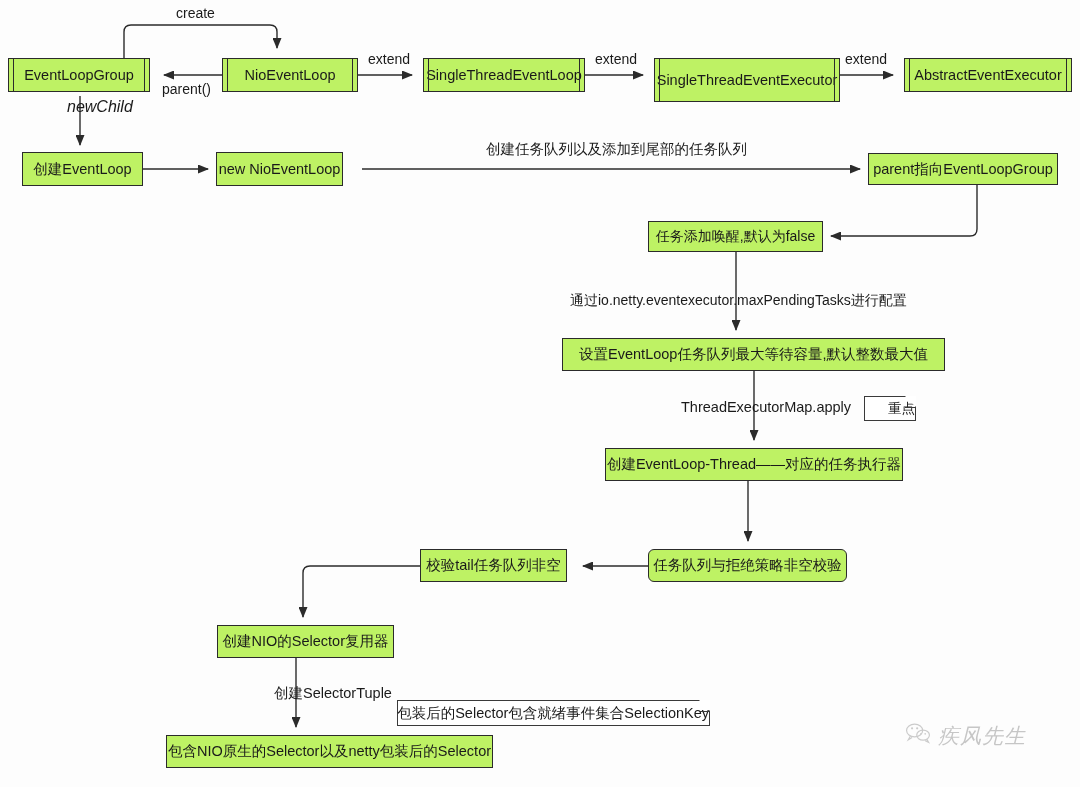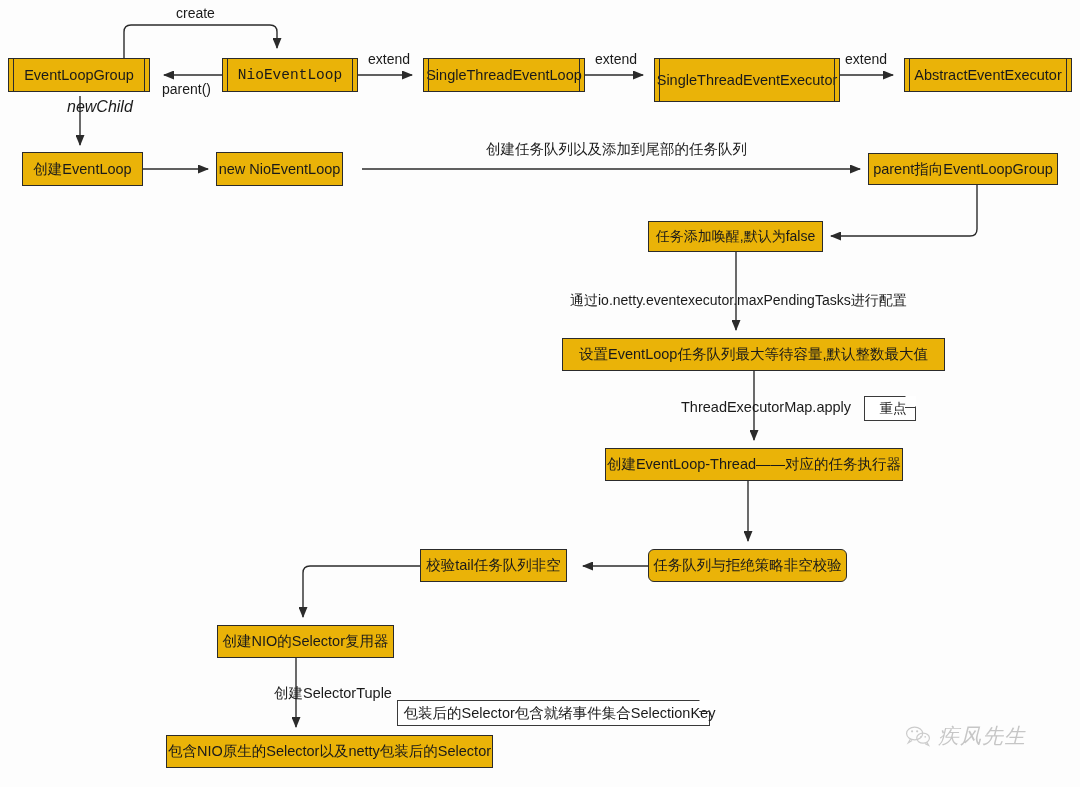--- a/index.html
+++ b/index.html
@@ -23,21 +23,21 @@
     left: 0;
     top: 0;
     width: 1080px;
     height: 787px;
     pointer-events: none;
   }
   
   .node {
     position: absolute;
     box-sizing: border-box;
-    background: #eab308;
+    background: #bef264;
     border: 1.3px solid #2b2b2b;
     color: #1a1a1a;
     display: flex;
     align-items: center;
     justify-content: center;
     text-align: center;
     line-height: 1.15;
     white-space: nowrap;
     letter-spacing: 0px;
   }
@@ -58,21 +58,21 @@
 
   
   .note {
     position: absolute;
     box-sizing: border-box;
     background: #ffffff;
     border: 1.3px solid #3a3a3a;
     color: #1a1a1a;
     display: flex;
     align-items: center;
-    justify-content: center;
+    justify-content: flex-end;
     white-space: nowrap;
     line-height: 1.15;
   }
   .note .fold {
     position: absolute;
     right: -1px;
     top: -1px;
     width: 11px;
     height: 11px;
     background: #ffffff;
@@ -96,21 +96,21 @@
     color: #1a1a1a;
     white-space: nowrap;
     background: transparent;
     line-height: 1.1;
   }
 
   
   .watermark {
     position: absolute;
     display: flex;
-    align-items: center;
+    align-items: flex-start;
     gap: 7px;
     opacity: 0.30;
     color: #555;
     pointer-events: none;
   }
   .watermark .wmtext {
     font-family: "DejaVu Sans", sans-serif;
     font-size: 21px;
     font-style: italic;
     letter-spacing: 1px;
@@ -159,21 +159,21 @@
       <path d="M420,566 L310,566 Q303,566 303,573 L303,617" marker-end="url(#ah)"></path>
 
       <path d="M296,658 L296,727" marker-end="url(#ah)"></path>
     </g>
   </svg>
 
   <div class="node cls" style="left:8px; top:58px; width:142px; height:34px; font-size:14.5px;">
     <span>EventLoopGroup</span>
   </div>
 
-  <div class="node cls" style="left:222px; top:58px; width:136px; height:34px; font-size:14.5px;font-family:Liberation Mono, monospace;">
+  <div class="node cls" style="left:222px; top:58px; width:136px; height:34px; font-size:14.5px;">
     <span>NioEventLoop</span>
   </div>
 
   <div class="node cls" style="left:423px; top:58px; width:162px; height:34px; font-size:14.5px;">
     <span>SingleThreadEventLoop</span>
   </div>
 
   <div class="node cls" style="left:654px; top:58px; width:186px; height:44px; font-size:14.5px;">
     <span>SingleThreadEventExecutor</span>
   </div>

